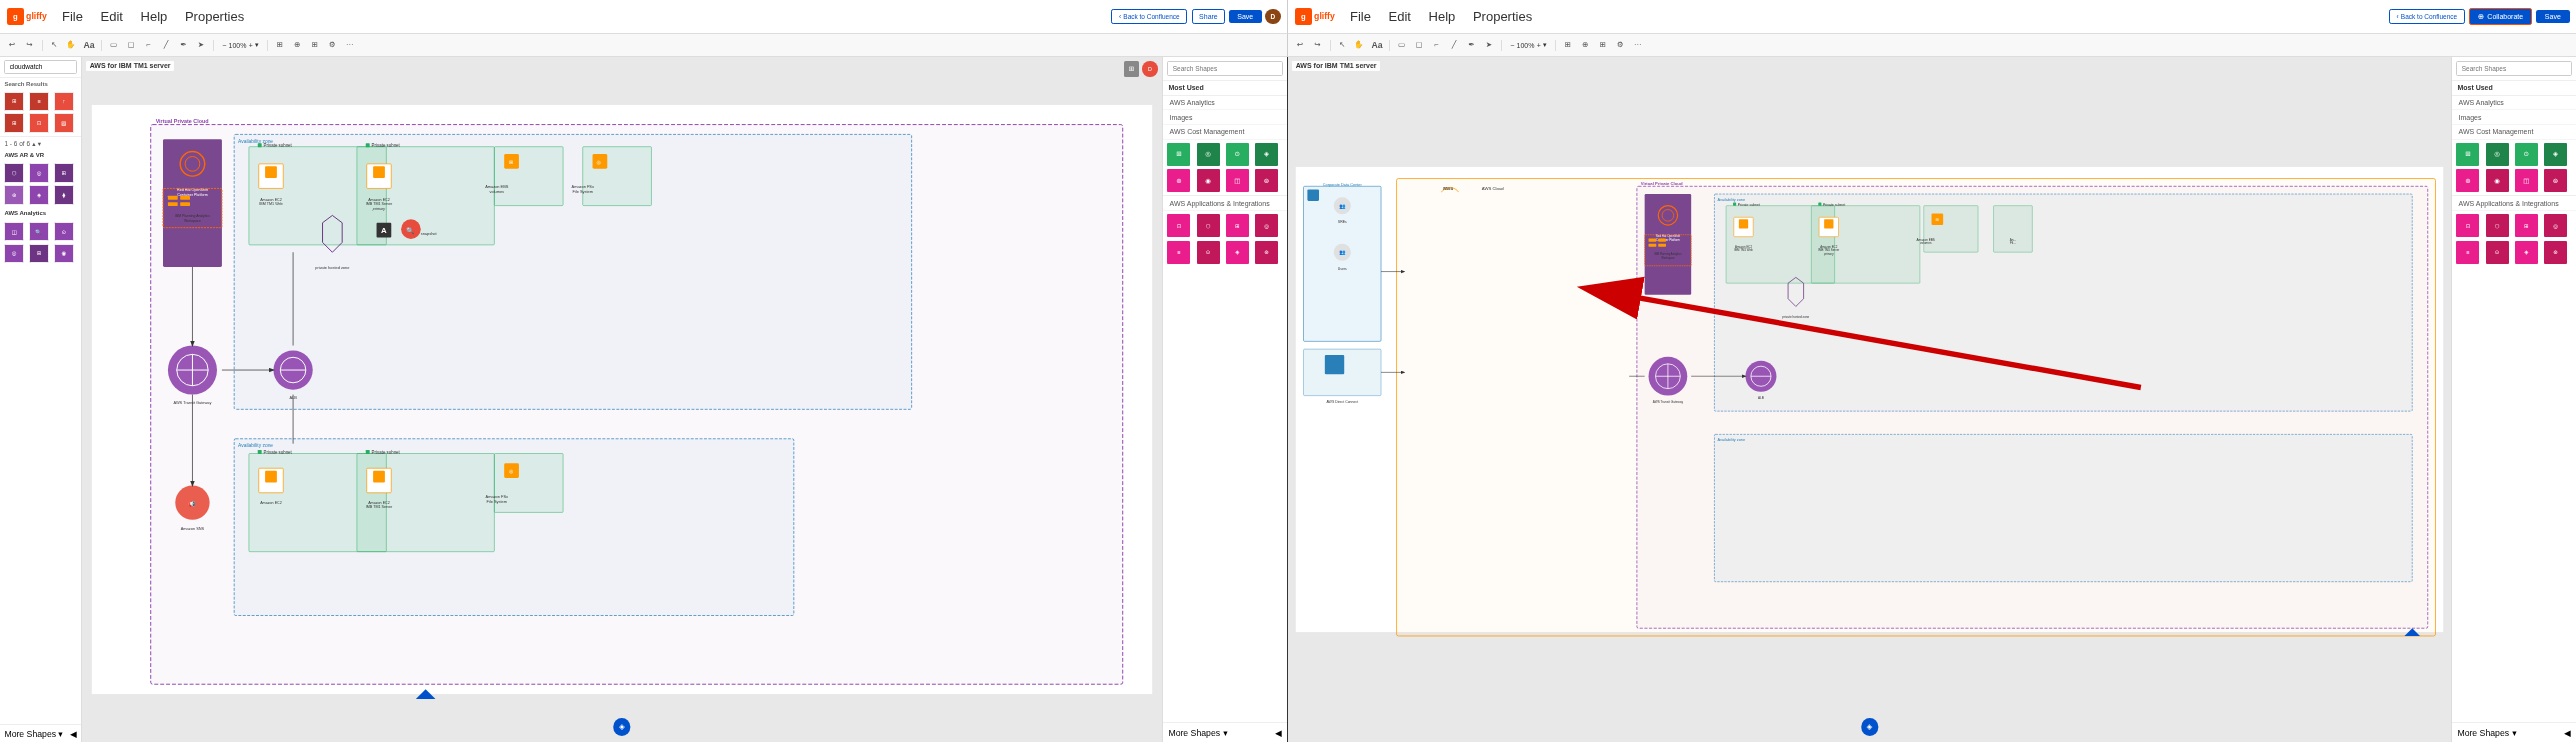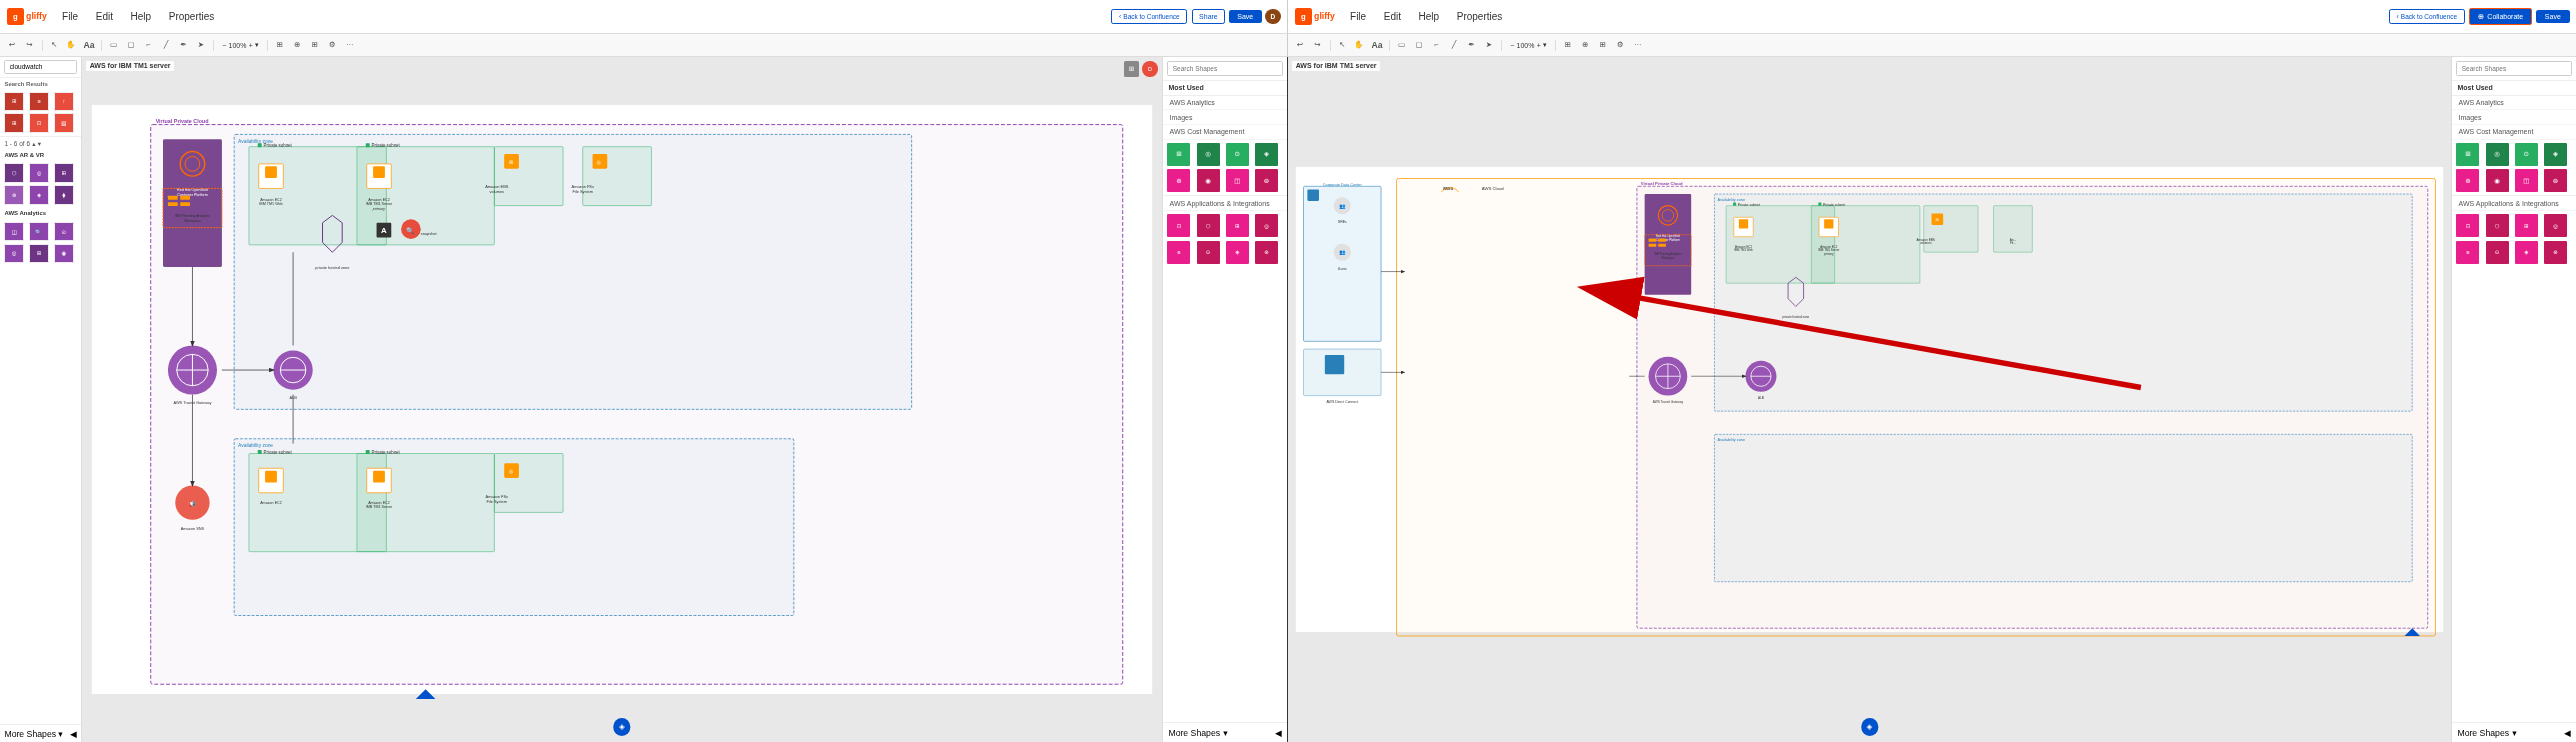--- a/index.html
+++ b/index.html
@@ -6,21 +6,21 @@
     body { font-family: Arial, sans-serif; overflow: hidden; background: #f0f0f0; width: 2576px; height: 742px; display: flex; flex-direction: column; }
 
     
     .top-bars { display: flex; width: 100%; }
     .top-bar { display: flex; align-items: center; height: 34px; background: #fff; border-bottom: 0.5px solid #ddd; flex: 1; position: relative; }
     .top-bar-left { flex: 0 0 1288px; border-right: 0.5px solid #ccc; }
 
     .gliffy-logo { display: flex; align-items: center; padding: 0 6.5px; gap: 2.2px; }
     .gliffy-logo .logo-icon { width: 17.4px; height: 17.4px; background: #ff4d00; border-radius: 2.2px; display: flex; align-items: center; justify-content: center; color: white; font-weight: bold; font-size: 7.6px; }
     .menu-items { display: flex; align-items: center; gap: 11px; padding: 0 5.4px; }
-    .menu-item { font-size: 10px; color: #333; cursor: pointer; padding: 2.2px 3.3px; }
+    .menu-item { font-size: 13px; color: #333; cursor: pointer; padding: 2.2px 3.3px; }
     .toolbar-icon { width: 15.3px; height: 15.3px; display: flex; align-items: center; justify-content: center; cursor: pointer; border-radius: 1.6px; font-size: 7.6px; color: #555; }
 
     .zoom-control { display: flex; align-items: center; gap: 2.2px; font-size: 7px; color: #333; padding: 0 4.4px; }
     .btn-back { background: #fff; border: 0.5px solid #0052cc; color: #0052cc; padding: 3.3px 6.5px; border-radius: 2.2px; font-size: 6.5px; cursor: pointer; display: flex; align-items: center; gap: 2.2px; }
     .btn-share { background: #fff; border: 0.5px solid #0052cc; color: #0052cc; padding: 3.3px 6.5px; border-radius: 2.2px; font-size: 7px; cursor: pointer; }
     .btn-save { background: #0052cc; color: #fff; border: none; padding: 3.3px 8.7px; border-radius: 2.2px; font-size: 7px; cursor: pointer; }
     .btn-collaborate { background: #0052cc; color: #fff; border: 1.1px solid #ff4d00; padding: 3.3px 7.6px; border-radius: 2.2px; font-size: 7px; cursor: pointer; display: flex; align-items: center; gap: 3.3px; }
 
     
     .tool-bars { display: flex; width: 100%; }

